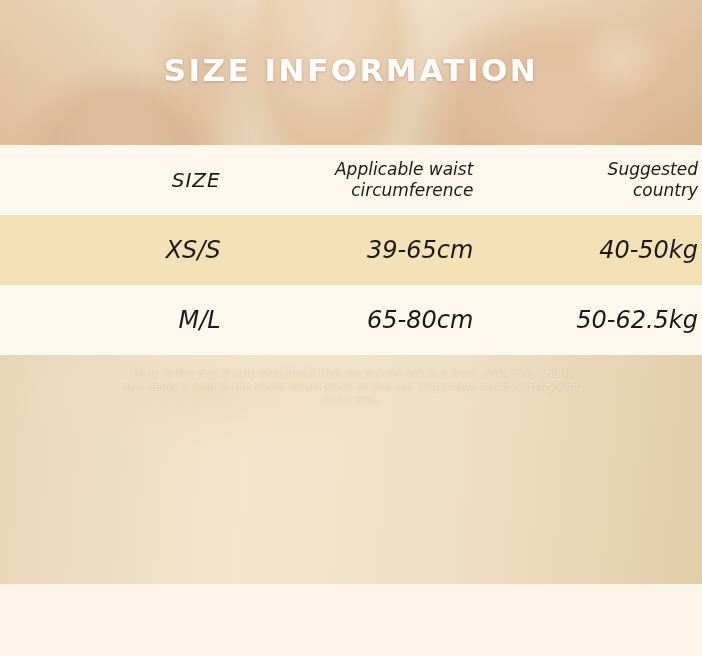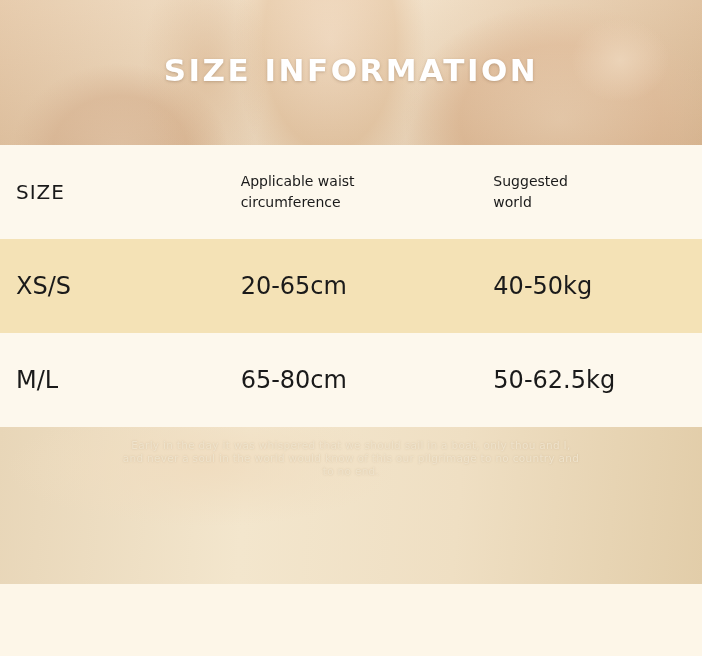--- a/index.html
+++ b/index.html
@@ -67,30 +67,31 @@
     width: 100%;
     border-collapse: collapse;
     table-layout: fixed;
     background: #fdf8ed;
   }
   .table col.c1 { width: 32%; }
   .table col.c2 { width: 36%; }
   .table col.c3 { width: 32%; }
 
   .table td, .table th {
-    text-align: left;
+    text-align: right;
     vertical-align: middle;
     color: #1a1a1a;
     font-weight: normal;
-    padding: 16px;
+    padding: 4px;
+    font-style: italic;
   }
   tr.head td {
     height: 62px;
     background: #fdf8ed;
-    font-size: 14px;
+    font-size: 17px;
     line-height: 21px;
   }
   tr.head td.size-head {
     font-size: 20px;
     letter-spacing: 1px;
   }
   tr.row td {
     height: 62px;
     font-size: 24px;
   }
@@ -148,27 +149,27 @@
     </colgroup>
     <tbody>
       <tr class="head">
         <td class="size-head">SIZE</td>
         <td>
           <div>Applicable waist</div>
           <div>circumference</div>
         </td>
         <td>
           <div>Suggested</div>
-          <div>world</div>
+          <div>country</div>
         </td>
       </tr>
 
       <tr class="row alt">
         <td>XS/S</td>
-        <td>20-65cm</td>
+        <td>39-65cm</td>
         <td>40-50kg</td>
       </tr>
       <tr class="row plain">
         <td>M/L</td>
         <td>65-80cm</td>
         <td>50-62.5kg</td>
       </tr>
     </tbody>
   </table>
 

